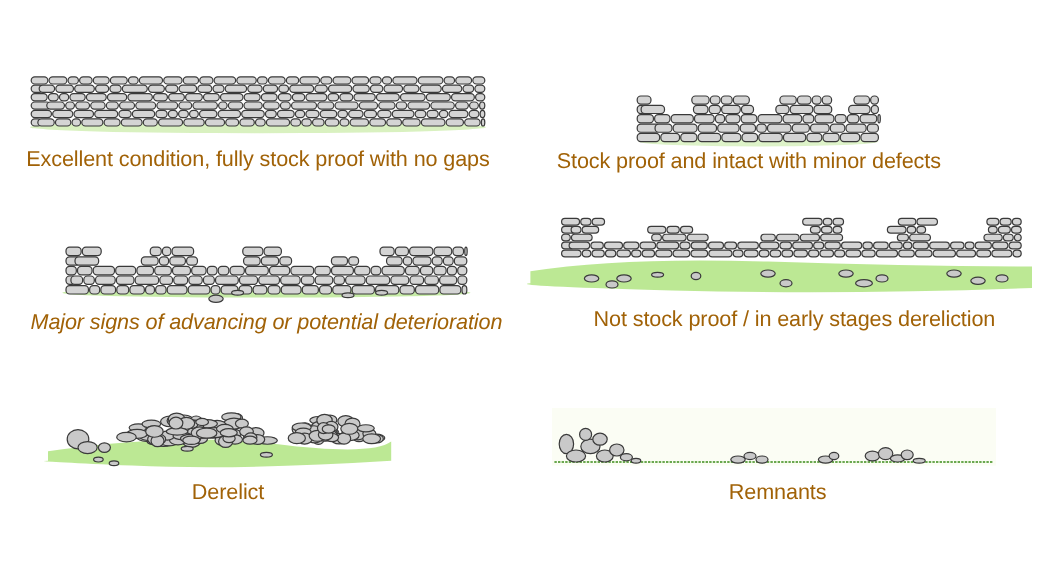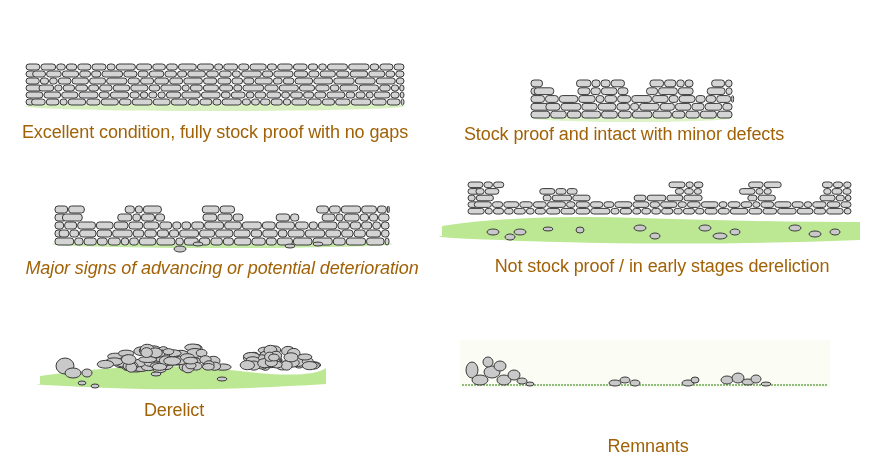--- a/index.html
+++ b/index.html
@@ -610,21 +610,21 @@
         <ellipse cx="264.54925283160827" cy="363.1599929444597" rx="6.918685699588478" ry="4.553103566529493" class="st2"></ellipse>
         <ellipse cx="271.3529736411949" cy="362.3803913893318" rx="6.058410493827161" ry="4.273311042524005" class="st2"></ellipse>
         <ellipse cx="269.60282824317716" cy="356.73790449392277" rx="5.049215534979424" ry="4.591769547325103" class="st2"></ellipse>
         <ellipse cx="273.90226601459557" cy="357.5080160441074" rx="5.344804526748971" ry="3.4405778463648833" class="st2"></ellipse>
         <ellipse cx="82" cy="383" rx="4" ry="2" class="st2"></ellipse>
         <ellipse cx="95" cy="386" rx="4" ry="2" class="st2"></ellipse>
         <ellipse cx="156" cy="374" rx="5" ry="2" class="st2"></ellipse>
         <ellipse cx="222" cy="379" rx="5" ry="2" class="st2"></ellipse>
       </g>
   </svg>
-  <div class="caption" style="left:174px;top:400px;">Derelict</div>
+  <div class="caption" style="left:190px;top:400px;">Derelict</div>
 </div>
 
 <div class="panel">
   <svg width="874" height="470" style="left:0;top:0;">
     <rect x="460" y="340" width="370" height="48" fill="#fbfdf4"></rect>
     <line x1="462" y1="385" x2="828" y2="385" stroke="#6aa84f" stroke-width="1.5" stroke-dasharray="2 1"></line>
     <g id="w6">
         <ellipse cx="472" cy="370" rx="6" ry="8" class="st2"></ellipse>
         <ellipse cx="480" cy="380" rx="8" ry="5" class="st2"></ellipse>
         <ellipse cx="492" cy="372" rx="8" ry="6" class="st2"></ellipse>
@@ -639,14 +639,14 @@
         <ellipse cx="635" cy="383" rx="5" ry="3" class="st2"></ellipse>
         <ellipse cx="688" cy="383" rx="6" ry="3" class="st2"></ellipse>
         <ellipse cx="695" cy="380" rx="4" ry="3" class="st2"></ellipse>
         <ellipse cx="727" cy="380" rx="6" ry="4" class="st2"></ellipse>
         <ellipse cx="738" cy="378" rx="6" ry="5" class="st2"></ellipse>
         <ellipse cx="748" cy="382" rx="6" ry="3" class="st2"></ellipse>
         <ellipse cx="756" cy="379" rx="5" ry="4" class="st2"></ellipse>
         <ellipse cx="766" cy="384" rx="5" ry="2" class="st2"></ellipse>
       </g>
   </svg>
-  <div class="caption" style="left:648px;top:400px;margin-top:36px;">Remnants</div>
+  <div class="caption" style="left:648px;top:400px;">Remnants</div>
 </div>
 
 </body></html>

